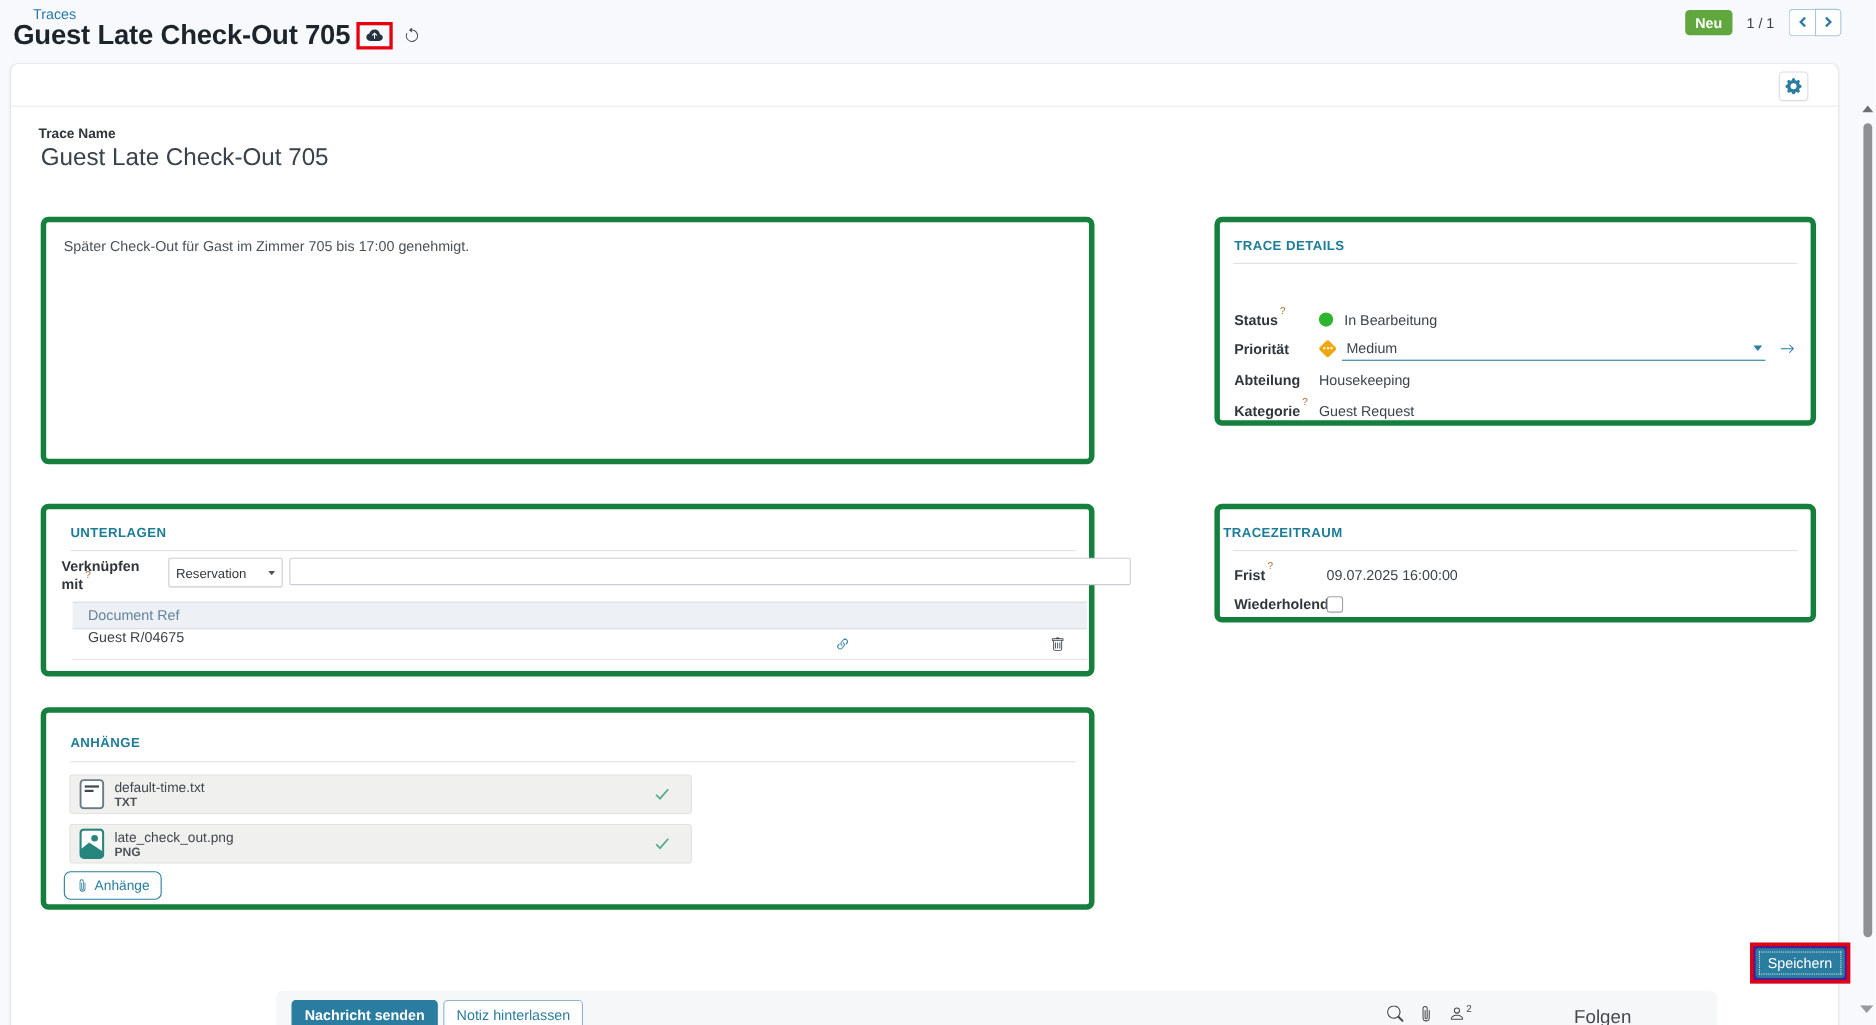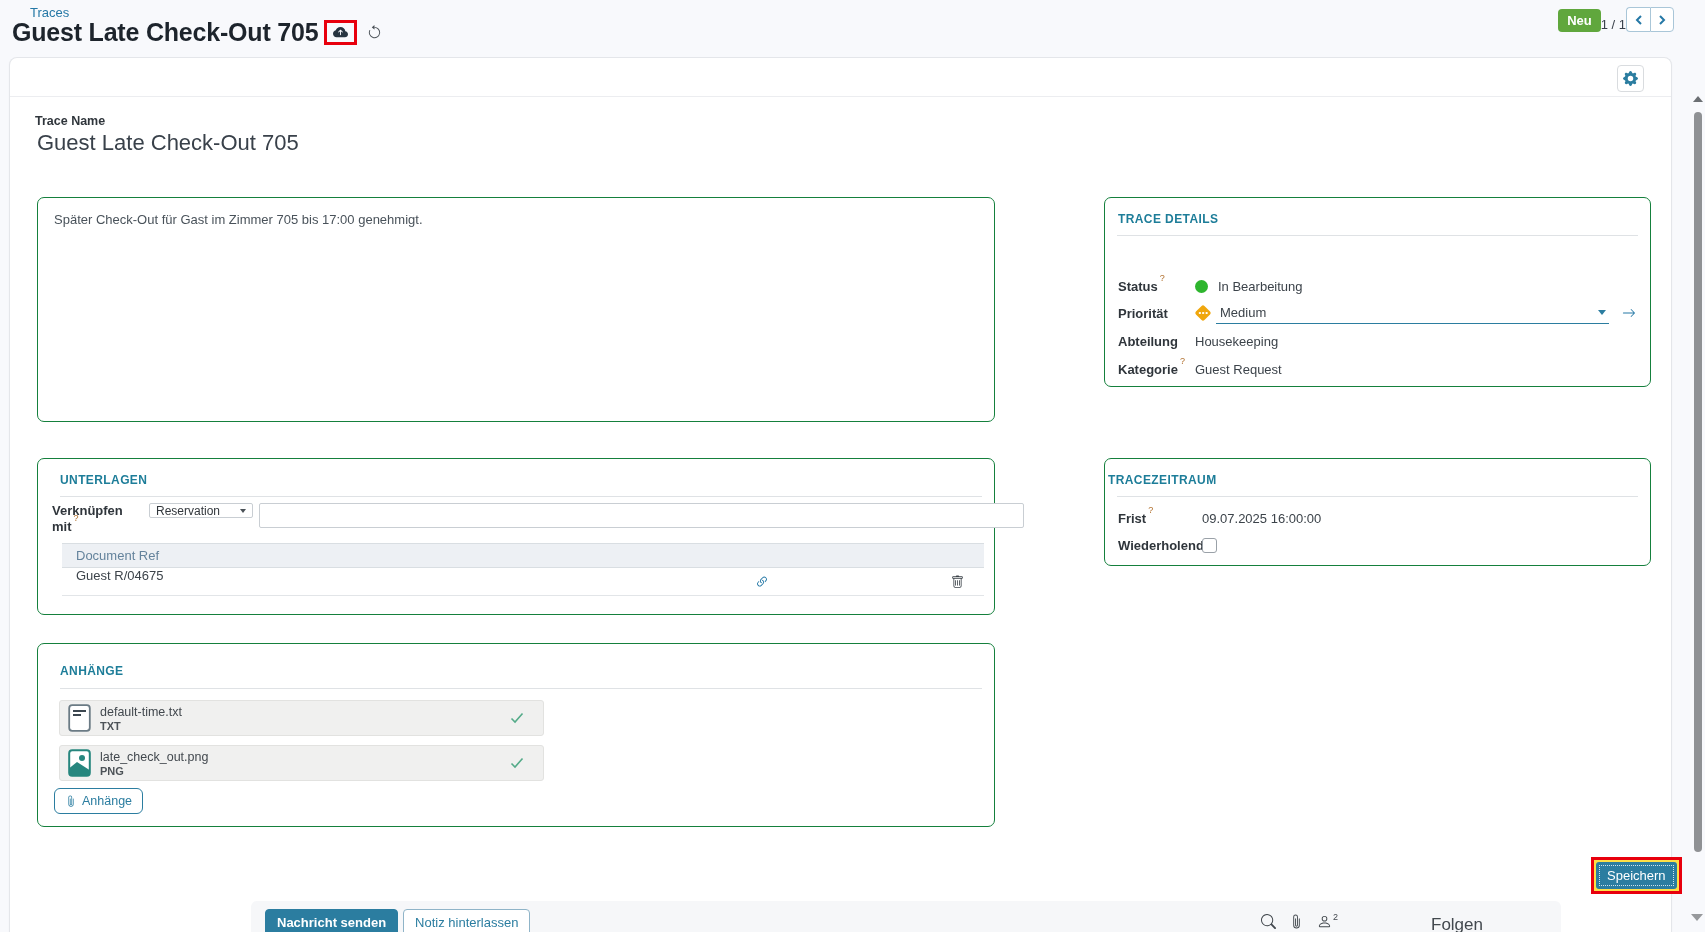--- a/index.html
+++ b/index.html
@@ -13,40 +13,40 @@
 
   
   .topbar{position:absolute;left:0;top:0;width:100%;height:57px}
   .breadcrumb{position:absolute;left:30px;top:5px;font-size:13px;color:var(--breadcrumb-blue);text-decoration:none;cursor:pointer}
   .title-row{position:absolute;left:12px;top:18px;display:flex;align-items:center;gap:6px}
   .title-row h1{font-size:25px;font-weight:600;color:#1d242c;letter-spacing:-.2px;white-space:nowrap}
   .redbox{border:3px solid var(--annotation-red);padding:2px 4px;display:flex;align-items:center;justify-content:center}
   .icon-cloud{width:19px;height:15px;display:block;fill:#273440}
   .icon-undo{width:15px;height:15px;display:block;fill:#4a5157;margin-left:4px;cursor:pointer}
 
-  .top-actions{position:absolute;right:31px;top:8px;display:flex;align-items:flex-end;height:24px}
+  .top-actions{position:absolute;right:31px;top:8px;display:flex;align-items:center;gap:13px;height:24px}
   .btn-new{background:var(--new-green);color:#fff;font-size:13px;font-weight:700;border:none;border-radius:4px;padding:4px 9px;cursor:pointer;font-family:inherit}
   .pager{font-size:13px;color:#39404a}
   .pager-nav{display:flex}
   .pager-nav button{width:24px;height:25px;background:#fff;border:1px solid #a9c6d8;display:flex;align-items:center;justify-content:center;cursor:pointer}
   .pager-nav button:first-child{border-radius:4px 0 0 4px;border-right-width:0}
   .pager-nav button:last-child{border-radius:0 4px 4px 0}
   .chev{width:10px;height:10px;stroke:var(--breadcrumb-blue);stroke-width:2;fill:none}
 
   
   .card{position:absolute;left:9px;top:57px;width:1663px;height:875px;background:#fff;
         border:1px solid #e4e6ea;border-bottom:none;border-radius:8px 8px 0 0;box-shadow:0 1px 2px rgba(0,0,0,.04)}
   .toolbar{position:absolute;left:0;top:0;width:100%;height:39px;border-bottom:1px solid #ecedf0}
   .gear-btn{position:absolute;right:27px;top:7px;width:27px;height:27px;background:#fff;border:1px solid #d9dcdf;border-radius:4px;display:flex;align-items:center;justify-content:center;cursor:pointer}
   .icon-gear{width:15px;height:15px;fill:var(--accent)}
 
   .name-label{position:absolute;left:25px;top:56px;font-size:12.5px;font-weight:600;color:#30363c}
   .name-value{position:absolute;left:27px;top:72px;font-size:22px;color:#39414a;min-width:400px}
 
-  .panel{position:absolute;background:#fff;border:1px solid #15803d;border-radius:7px}
+  .panel{position:absolute;background:#fff;border:5px solid #15803d;border-radius:7px}
   .panel-title{position:absolute;font-size:12px;font-weight:700;color:var(--section-title);letter-spacing:.4px}
   .panel-divider{position:absolute;left:12px;right:12px;height:1px;background:#dfe2e5}
 
   .desc-panel{left:27px;top:139px;width:958px;height:225px}
   .desc-text{padding:13px 16px;font-size:13px;color:#49525a;line-height:1.45}
 
   
   .details-panel{left:1094px;top:139px;width:547px;height:190px}
   .d-row{position:absolute;left:13px;right:14px;height:22px;display:flex;align-items:center}
   .d-label{width:77px;font-size:13px;font-weight:600;color:#2f353b;flex:none}
@@ -59,49 +59,49 @@
   .prio-dots{position:absolute;left:0;top:0;width:17px;height:15px;color:#fff;font-size:8px;letter-spacing:.5px;text-align:center;line-height:15px}
   .prio-line{display:flex;align-items:center;border-bottom:1px solid var(--accent);width:397px;height:22px;padding-left:4px}
   .prio-text{font-size:13px;color:#3c434a;flex:1}
   .caret-down{width:0;height:0;border-left:4px solid transparent;border-right:4px solid transparent;border-top:5px solid var(--accent);margin-right:3px;cursor:pointer}
   .icon-arrow-right{width:14px;height:14px;fill:var(--breadcrumb-blue);margin-left:13px;cursor:pointer}
 
   
   .unterlagen-panel{left:27px;top:400px;width:958px;height:157px}
   .u-linkrow{position:absolute;left:14px;top:44px;display:flex;align-items:flex-start}
   .u-label{font-size:13px;font-weight:600;color:#2f353b;width:97px}
-  .model-select{height:15px;border:1px solid #c9ced3;border-radius:2px;background:#fff;font-size:12px;color:#32373c;display:flex;align-items:center;padding:0 6px;gap:20px;cursor:pointer;font-family:inherit}
+  .model-select{height:27px;border:1px solid #c9ced3;border-radius:2px;background:#fff;font-size:12px;color:#32373c;display:flex;align-items:center;padding:0 6px;gap:20px;cursor:pointer;font-family:inherit}
   .model-select .sel-caret{width:0;height:0;border-left:3.5px solid transparent;border-right:3.5px solid transparent;border-top:4px solid #4a5157}
   .u-input{height:25px;width:765px;margin-left:6px;border:1px solid #c9ced3;border-radius:2px;font-size:13px;padding:0 8px;color:#3c434a;font-family:inherit}
   .doc-table{position:absolute;left:24px;top:84px;width:922px}
   .doc-thead{height:25px;background:#edf0f4;border-top:1px solid #d9dee2;border-bottom:1px solid #d9dee2;display:flex;align-items:center;padding-left:14px;font-size:13px;color:#64839c;cursor:pointer}
   .doc-row{position:relative;height:28px;border-bottom:1px solid #e2e5e8;display:flex;align-items:flex-start;padding-left:14px;font-size:13px;color:#3c434a}
   .icon-link{position:absolute;left:693px;top:7px;width:14px;height:14px;fill:var(--breadcrumb-blue);cursor:pointer}
   .icon-trash{position:absolute;right:20px;top:7px;width:13px;height:14px;fill:#3c4349;cursor:pointer}
 
   
   .zeitraum-panel{left:1094px;top:400px;width:547px;height:108px}
   .z-row{position:absolute;left:13px;right:14px;height:20px;display:flex;align-items:center}
   .z-label{width:84px;font-size:13px;font-weight:600;color:#2f353b;flex:none}
   .z-value{font-size:13px;color:#3c434a}
   .checkbox{width:15px;height:15px;border:1px solid #9aa1a8;border-radius:3px;background:#fff;cursor:pointer}
 
   
   .anhaenge-panel{left:27px;top:585px;width:958px;height:184px}
-  .file-card{position:absolute;left:21px;width:485px;height:36px;background:#f0f0ef;border:1px solid #e2e2e0;border-radius:3px;display:flex;align-items:center;padding:0 18px 0 8px;cursor:pointer}
+  .file-card{position:absolute;left:21px;width:566px;height:36px;background:#f0f0ef;border:1px solid #e2e2e0;border-radius:3px;display:flex;align-items:center;padding:0 18px 0 8px;cursor:pointer}
   .file-icon{width:23px;height:28px;margin-right:9px;flex:none}
   .file-meta{flex:1;display:flex;flex-direction:column;justify-content:center;gap:1px}
   .file-name{font-size:12.5px;color:#42484e}
   .file-type{font-size:11px;font-weight:700;color:#4d5358}
   .icon-check{width:16px;height:16px;stroke:#54ab89;stroke-width:1.6;fill:none;flex:none}
   .btn-attach{position:absolute;left:16px;top:144px;height:26px;display:flex;align-items:center;gap:5px;background:#fff;border:1px solid var(--accent);border-radius:6px;color:var(--accent);font-size:12.5px;padding:0 10px;cursor:pointer;font-family:inherit}
   .icon-clip-small{width:12px;height:12px;fill:var(--accent)}
 
   
-  .save-annotation{position:absolute;left:1581px;top:799px;border:3px solid var(--annotation-red);padding:2px;background:#fde047}
+  .save-annotation{position:absolute;left:1581px;top:799px;border:3px solid var(--annotation-red);padding:2px;background:#4c1d95}
   .btn-save{background:var(--accent);color:#fff;border:none;border-radius:3px;font-size:13px;padding:6px 11px;cursor:pointer;outline:1px dotted #cfe3ee;outline-offset:-4px;font-family:inherit}
 
   
   .chatter{position:absolute;left:241px;top:843px;width:1310px;height:89px;background:#f6f7f9;border-radius:6px 6px 0 0}
   .chatter-btns{position:absolute;left:14px;top:8px;display:flex;gap:5px}
   .btn-send{background:var(--accent);color:#fff;border:1px solid var(--accent);border-radius:4px;font-size:13px;font-weight:600;padding:5px 11px;cursor:pointer;font-family:inherit}
   .btn-note{background:#fff;color:var(--accent);border:1px solid #8fb4c8;border-radius:4px;font-size:13px;padding:5px 11px;cursor:pointer;font-family:inherit}
   .chatter-icons{position:absolute;left:1010px;top:13px;display:flex;align-items:center;gap:13px}
   .c-ico{width:15px;height:15px;fill:#42484e;cursor:pointer}
   .followers{display:flex;align-items:flex-start;cursor:pointer}

